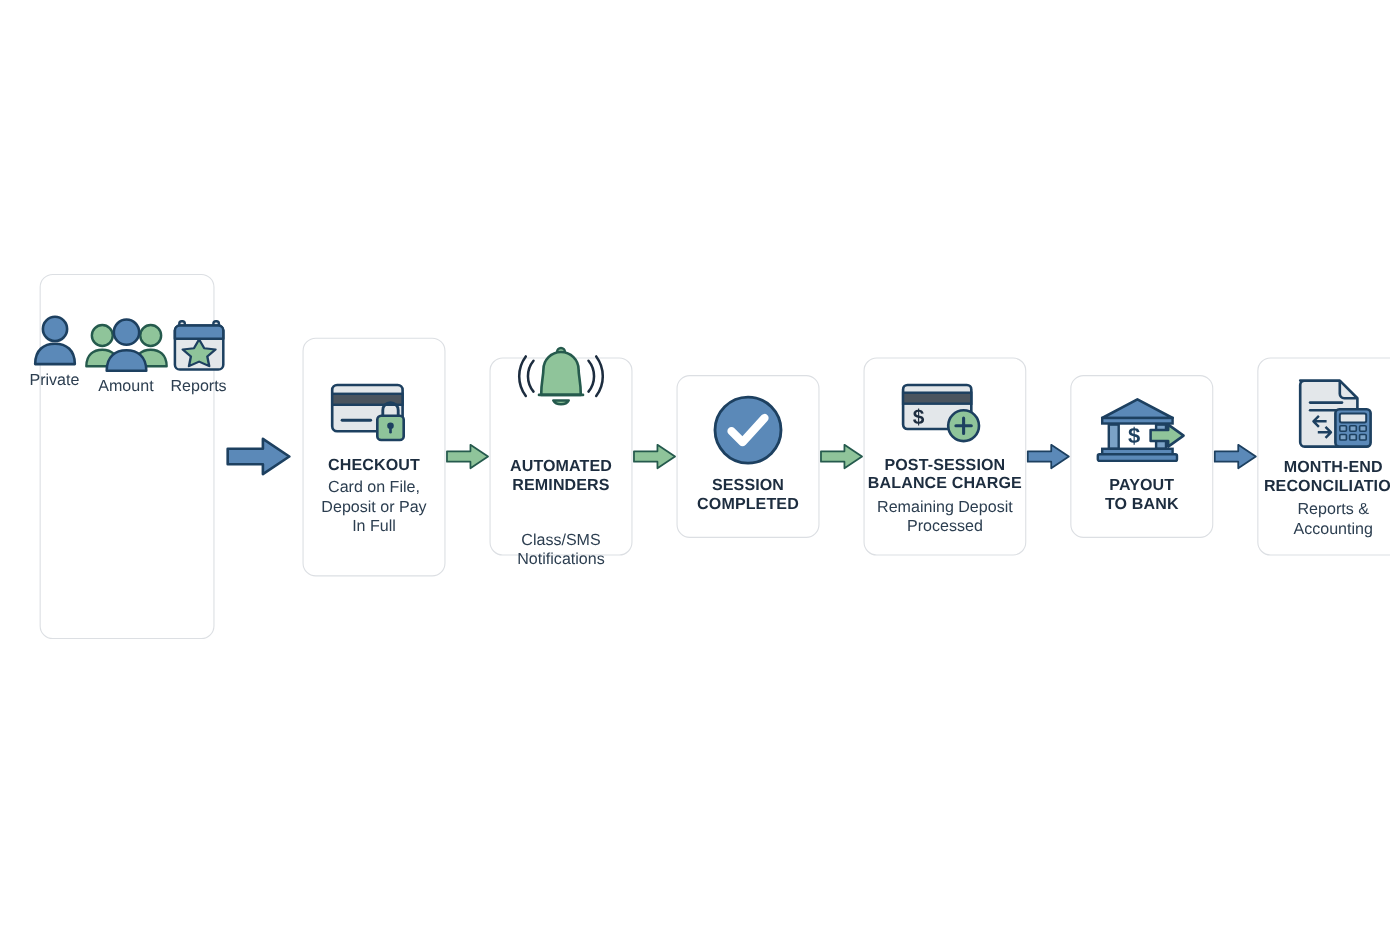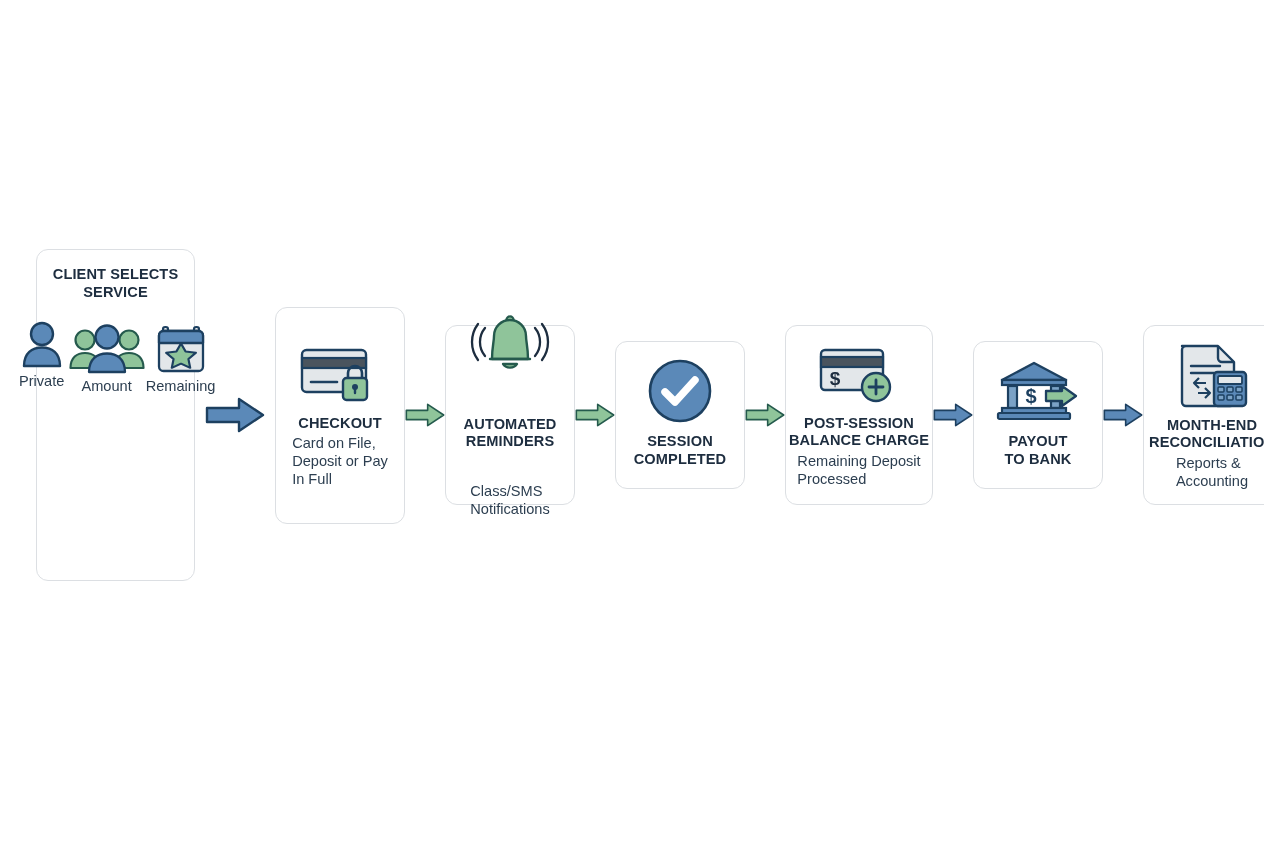--- a/index.html
+++ b/index.html
@@ -63,20 +63,21 @@
     color: #1d2d3f;
     text-align: center;
     letter-spacing: 0.1px;
     white-space: pre-line;
   }
 
   .card-sub {
     font-size: 14.6px;
     line-height: 17.6px;
     color: #2c3e50;
+    text-align: center;
     white-space: pre-line;
     margin-top: 3px;
   }
 
   
   .option {
     display: flex;
     flex-direction: column;
     align-items: center;
   }
@@ -106,22 +107,20 @@
     justify-content: center;
   }
 </style>
 </head>
 <body>
 
 <div id="flow-root">
   <div class="flow-row">
 
     <div class="card card-first">
-      <div class="card-title">CLIENT SELECTS
-SERVICE</div>
 
       <div style="margin-top:12px;display:flex;flex-direction:row;align-items:center;">
 
         <div class="option">
           <span class="icon-wrap">
             <svg width="52" height="52" viewBox="0 0 52 52">
               <circle cx="26" cy="16" r="11" fill="#5b89b8" stroke="#1d4060" stroke-width="2.4"></circle>
               <path d="M8 48 C8 35 16 29.5 26 29.5 C36 29.5 44 35 44 48 Z" fill="#5b89b8" stroke="#1d4060" stroke-width="2.4" stroke-linejoin="round"></path>
             </svg>
           </span>
@@ -148,21 +147,21 @@
         <div class="option">
           <span class="icon-wrap">
             <svg width="54" height="52" viewBox="0 0 54 52">
               <rect x="9" y="4" width="5" height="10" rx="2.2" fill="#e3e7ea" stroke="#1d4060" stroke-width="2.2"></rect>
               <rect x="40" y="4" width="5" height="10" rx="2.2" fill="#e3e7ea" stroke="#1d4060" stroke-width="2.2"></rect>
               <rect x="5" y="8" width="44" height="40" rx="4.5" fill="#e3e7ea" stroke="#1d4060" stroke-width="2.3"></rect>
               <path d="M5 12.5 a4.5 4.5 0 0 1 4.5 -4.5 h35 a4.5 4.5 0 0 1 4.5 4.5 V20 H5 Z" fill="#5b89b8" stroke="#1d4060" stroke-width="2.3" stroke-linejoin="round"></path>
               <path d="M27 24.5 l4.6 9.3 10.3 1.5 -7.45 7.26 1.76 10.25 -9.21 -4.84 -9.21 4.84 1.76 -10.25 -7.45 -7.26 10.3 -1.5 Z" transform="translate(0,-4) scale(1,0.86) translate(0,4)" fill="#8fc49a" stroke="#1d4060" stroke-width="2.2" stroke-linejoin="round"></path>
             </svg>
           </span>
-          <span class="option-label">Remaining</span>
+          <span class="option-label">Reports</span>
         </div>
 
       </div>
     </div>
 
     <div class="arrow" style="width:80px;">
       <svg width="60" height="40" viewBox="0 0 60 40">
         <path d="M2 13 H34 V4 L58 20 L34 36 V27 H2 Z" fill="#5b89b8" stroke="#1d4060" stroke-width="2.4" stroke-linejoin="round"></path>
       </svg>
     </div>

